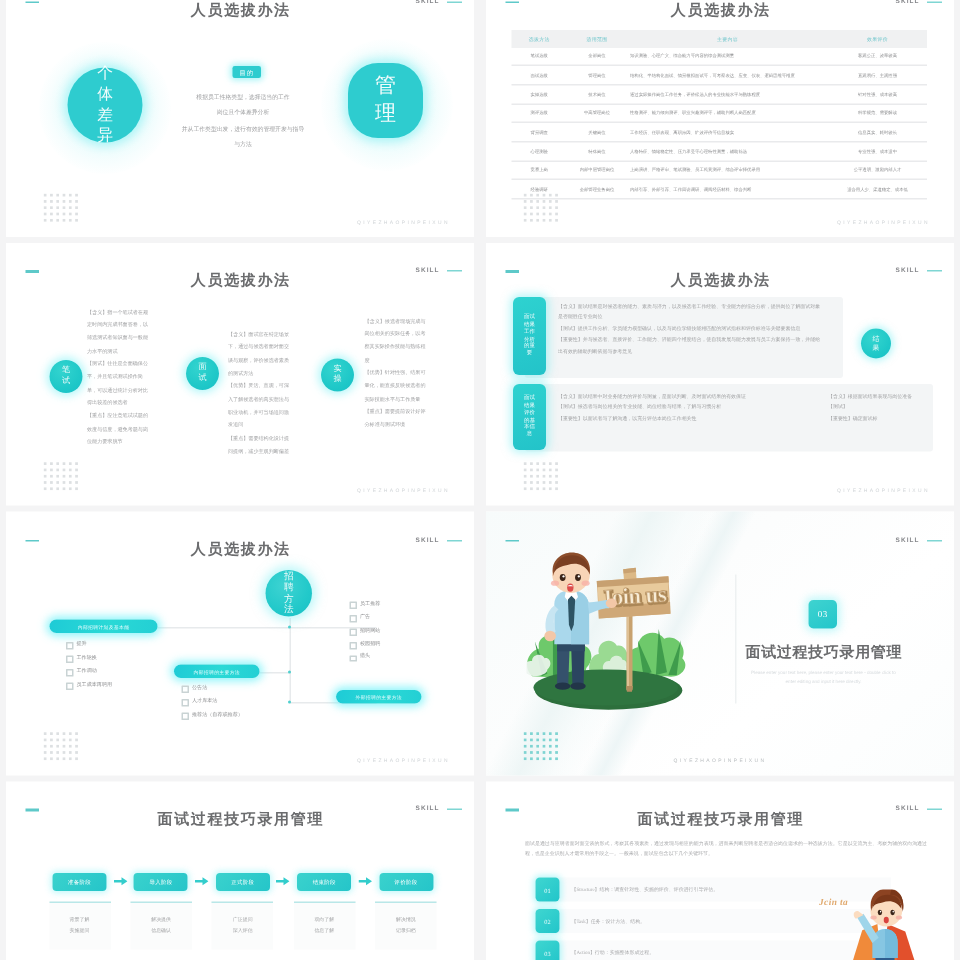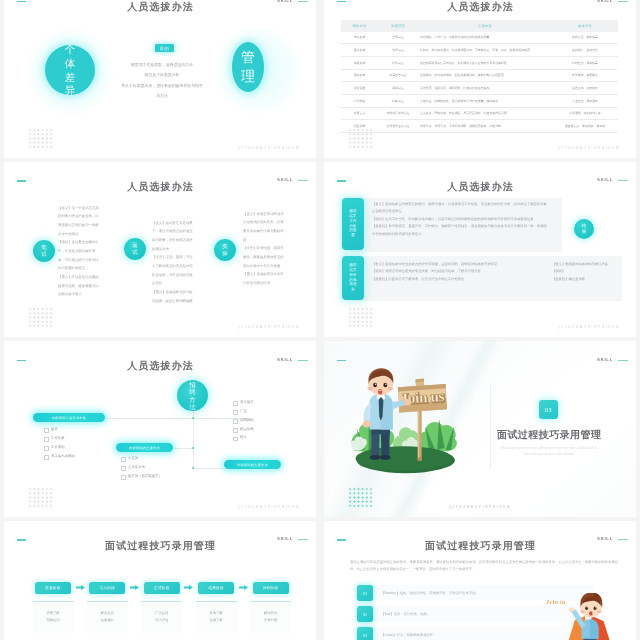--- a/index.html
+++ b/index.html
@@ -27,21 +27,21 @@
   
   .s1-glow{position:absolute;border-radius:50%;}
   .s1-glow-l{left:22px;top:46px;width:88px;height:88px;
       background:radial-gradient(circle, rgba(150,240,242,0.26) 0%, rgba(180,244,245,0.14) 55%, rgba(255,255,255,0) 73%);}
   .s1-glow-r{left:210px;top:44px;width:88px;height:88px;
       background:radial-gradient(circle, rgba(150,240,242,0.26) 0%, rgba(180,244,245,0.14) 55%, rgba(255,255,255,0) 73%);}
   .s1-circle{position:absolute;border-radius:50%;background:#2ecccf;
       box-shadow:0 0 7px 2.5px rgba(110,236,240,0.55);
       display:flex;align-items:center;justify-content:center;}
   .s1-circle-l{left:41px;top:63px;width:50px;height:50px;}
-  .s1-circle-r{left:228px;top:60px;width:32px;height:50px;}
+  .s1-circle-r{left:228px;top:60px;width:50px;height:50px;border-radius:20px;}
   .s1-vtext{color:rgba(255,255,255,0.93);font-size:10.5px;line-height:1.3;
       font-family:"Liberation Serif",serif;width:11px;text-align:center;word-break:break-all;
       position:relative;top:0.5px;}
   .s1-vbig{font-size:14px;width:15px;line-height:1.3;}
   .s1-badge{position:absolute;left:151px;top:62px;width:19px;height:8px;border-radius:1.5px;
       background:#2ecccf;box-shadow:0 0 4px 1.5px rgba(110,236,240,0.6);
       display:flex;align-items:center;justify-content:center;}
   .s1-badge span{color:#fff;font-size:4.2px;letter-spacing:0.6px;}
   .s1-body{position:absolute;left:100px;top:78px;width:116px;text-align:center;
       color:#9b9c9e;font-size:3.9px;line-height:2.65;white-space:pre-line;

